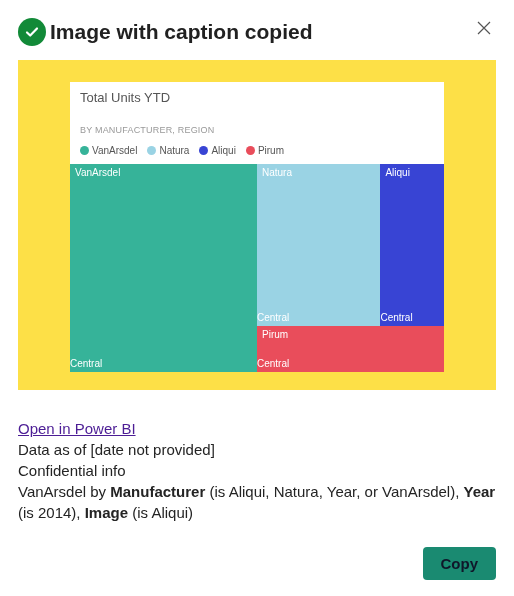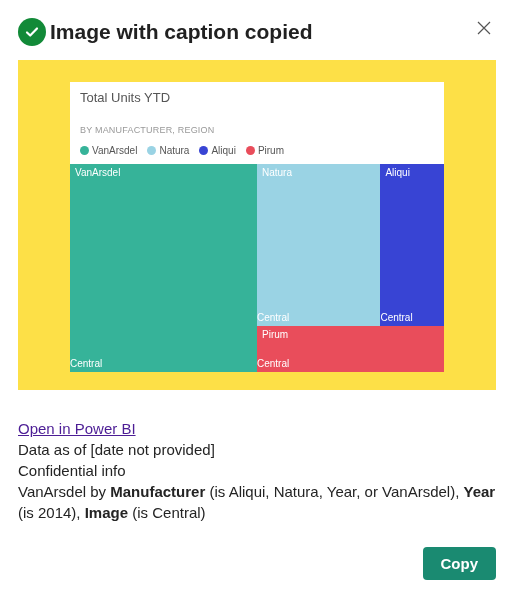--- a/index.html
+++ b/index.html
@@ -120,21 +120,21 @@
     text-decoration: underline;
   }
   .caption p { margin: 0; }
   .footer {
     position: absolute;
     right: 18px;
     bottom: 16px;
   }
   .copy-btn {
     background: #1a8a71;
-    color: #ffffff;
+    color: #0f172a;
     border: none;
     border-radius: 4px;
     font-size: 15px;
     font-weight: 600;
     padding: 8px 18px;
     cursor: pointer;
   }
 </style>
 </head>
 <body>
@@ -208,21 +208,21 @@
         </div>
       </div>
     </div>
   </div>
 
   <div class="caption">
     <p><a href="#">Open in Power BI</a></p>
     <p>Data as of [date not provided]</p>
     <p>Confidential info</p>
     <p>
-      <span>VanArsdel by </span><b>Manufacturer</b><span> (is Aliqui, Natura, Year, or VanArsdel), </span><b>Year</b><span> (is 2014), </span><b>Image</b><span> (is Central)</span>
+      <span>VanArsdel by </span><b>Manufacturer</b><span> (is Aliqui, Natura, Year, or VanArsdel), </span><b>Year</b><span> (is 2014), </span><b>Image</b><span> (is Aliqui)</span>
     </p>
   </div>
 
   <div class="footer">
     <button class="copy-btn">Copy</button>
   </div>
 
 </div>
 
 </body></html>

